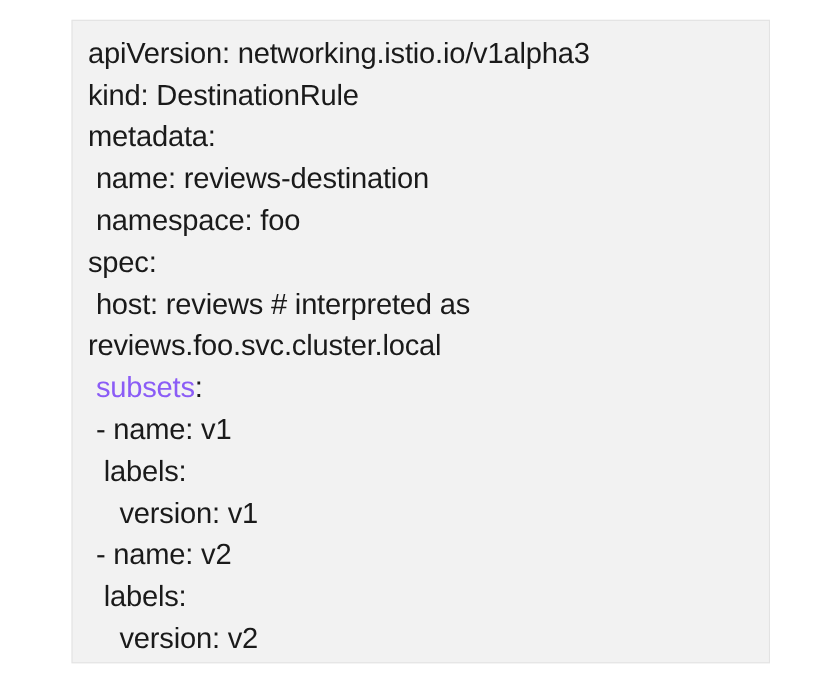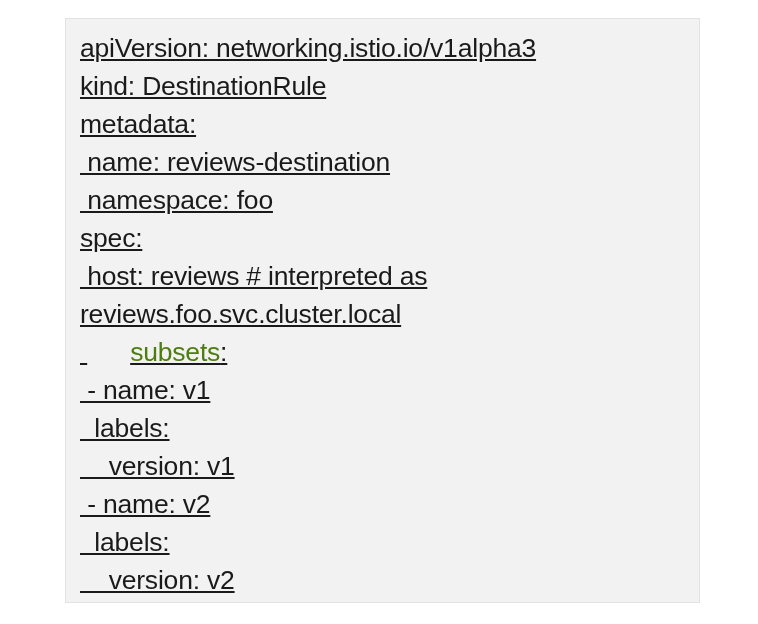--- a/index.html
+++ b/index.html
@@ -39,32 +39,30 @@
     left: 14px;
     top: 10px;
     right: 6px;
     margin: 0;
     font-family: "Liberation Sans", sans-serif;
     font-size: 26.5px;
     line-height: 38px;
     color: #1a1a1a;
     letter-spacing: -0.2px;
     white-space: pre;
-    text-decoration: underline;
   }
 
   .yaml-line {
     display: block;
     height: 38px;
     white-space: pre;
   }
 
   .tok-red {
-    color: #4d7c0f;
-    margin-left: 43px;
+    color: #8b5cf6;
   }
 
   .tok-plain {
     color: #1a1a1a;
   }
 </style>
 </head>
 <body>
 
 <div id="slide">

